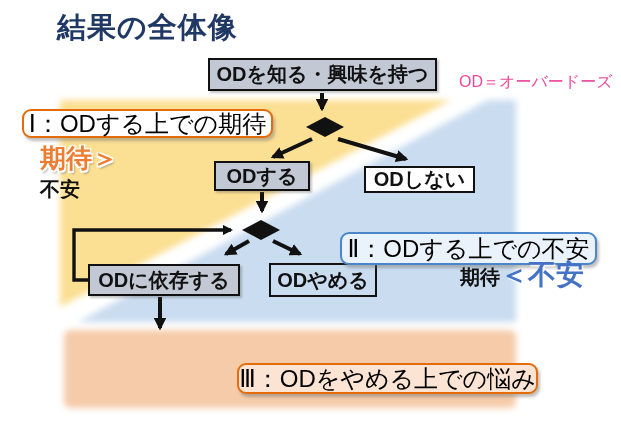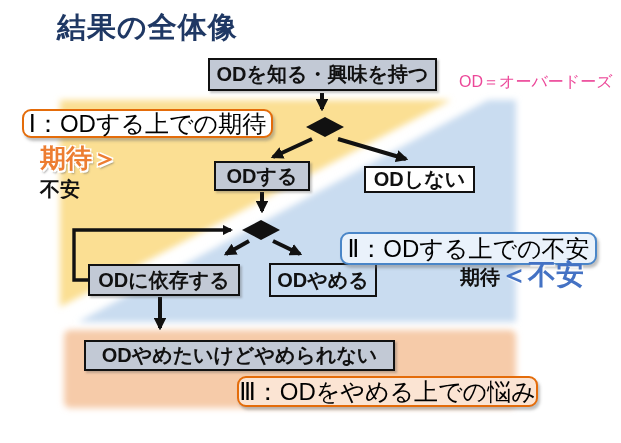--- a/index.html
+++ b/index.html
@@ -91,25 +91,24 @@
   </svg>
 
   <div class="page-title">結果の全体像</div>
   <div class="note">OD＝オーバードーズ</div>
 
   <div class="node gray" style="left:208px;top:58px;width:229px;height:33px;">ODを知る・興味を持つ</div>
   <div class="node gray" style="left:214px;top:161px;width:96px;height:30px;">ODする</div>
   <div class="node thin" style="left:364px;top:166px;width:111px;height:27px;">ODしない</div>
   <div class="node gray" style="left:88px;top:264px;width:152px;height:32px;">ODに依存する</div>
   <div class="node clear" style="left:269px;top:263px;width:108px;height:34px;">ODやめる</div>
-  <div class="node gray" style="left:84px;top:340px;width:311px;height:31px;">ODやめたいけどやめられない</div>
 
   <div class="pill p1" style="left:22px;top:109px;width:251px;height:29px;">Ⅰ：ODする上での期待</div>
   <div class="pill p2" style="left:340px;top:232px;width:257px;height:33px;">Ⅱ：ODする上での不安</div>
-  <div class="pill p3" style="left:237px;top:376px;width:301px;height:31px;">Ⅲ：ODをやめる上での悩み</div>
+  <div class="pill p3" style="left:237px;top:363px;width:301px;height:31px;">Ⅲ：ODをやめる上での悩み</div>
 
   <div class="cmp" style="left:40px;top:141px;flex-direction:column;">
     <span class="cmp-strong-orange">期待＞</span>
     <span class="cmp-weak-dark">不安</span>
   </div>
   <div class="cmp" style="left:460px;top:256px;">
     <span class="cmp-weak-dark">期待</span>
     <span class="cmp-strong-blue">＜不安</span>
   </div>
 

